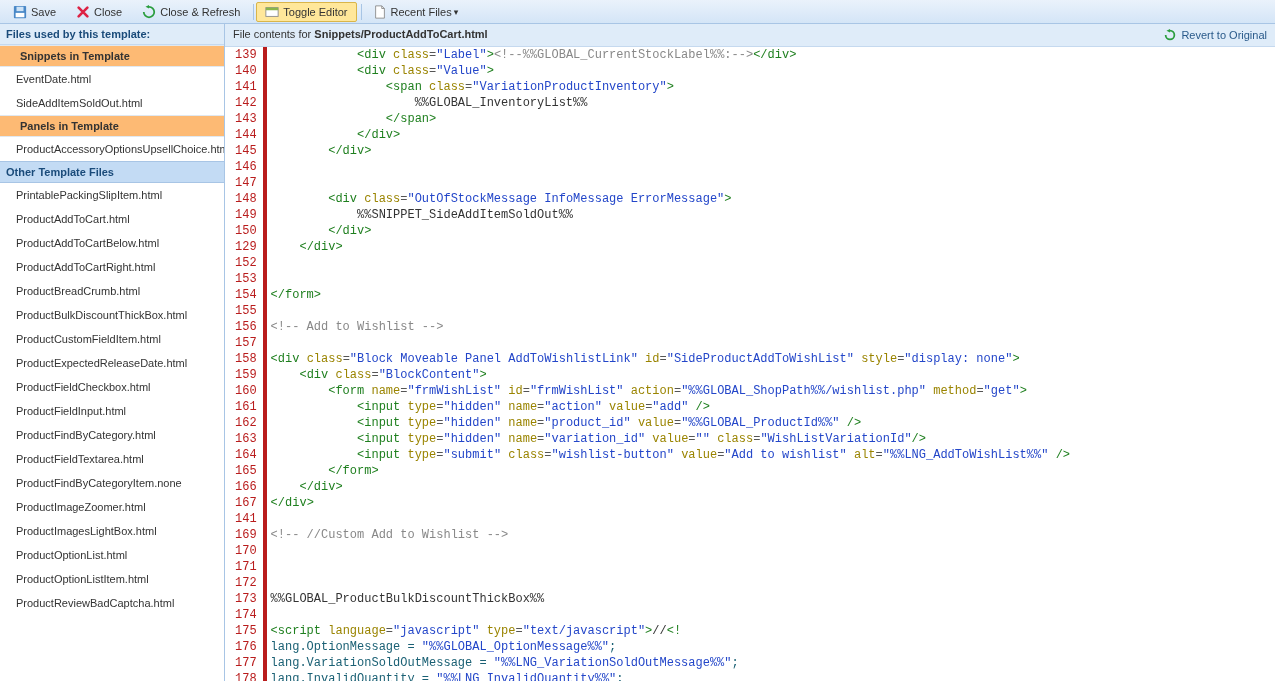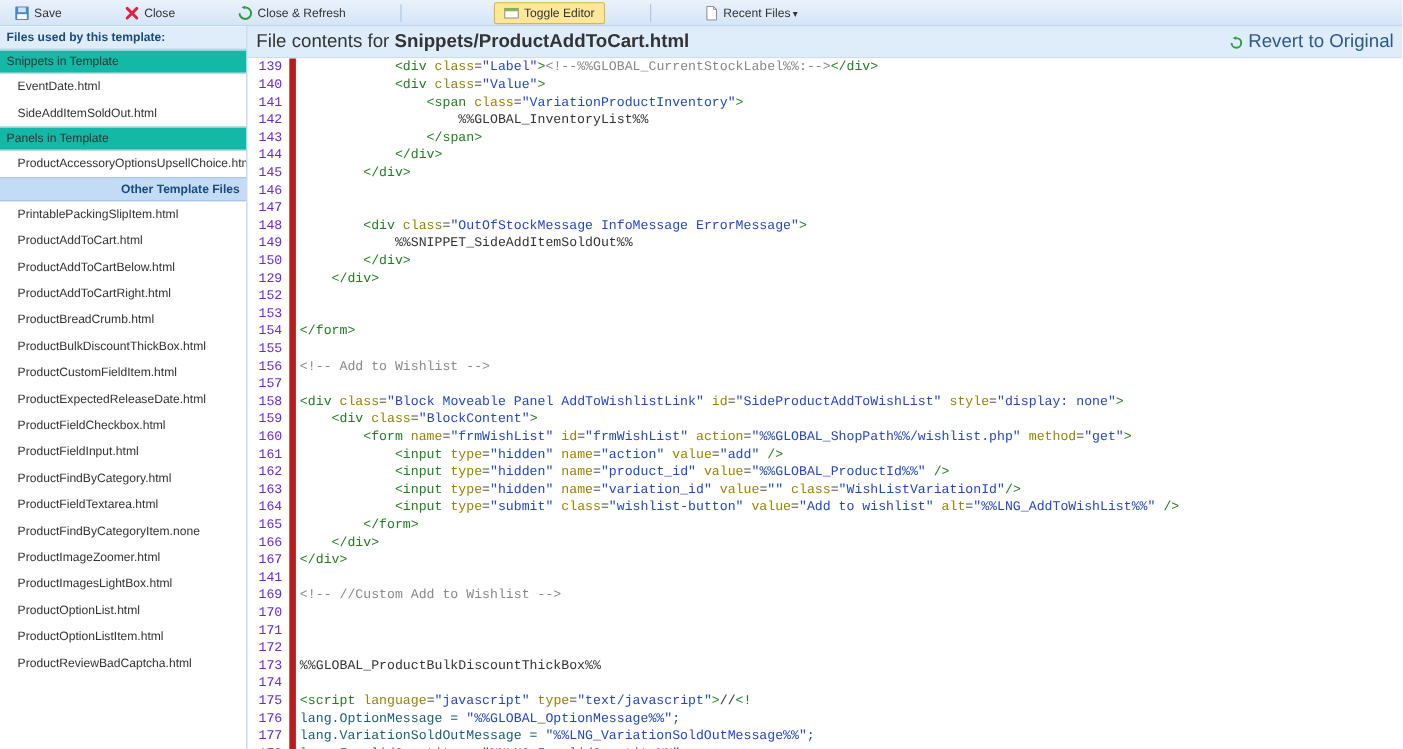--- a/index.html
+++ b/index.html
@@ -1,40 +1,40 @@
 <!DOCTYPE html>
 <html><head>
 <meta charset="utf-8">
 <style>
   * { box-sizing: border-box; margin: 0; padding: 0; }
   body { font-family: Arial, Helvetica, sans-serif; font-size: 12px; background: #fff; color: #333; width: 1275px; height: 681px; overflow: hidden; }
   
-  .toolbar { background: linear-gradient(#eaf2fb, #d4e5f7); border-bottom: 1px solid #a8c5e5; height: 24px; display: flex; align-items: center; padding: 0 4px; gap: 37px; }
+  .toolbar { background: linear-gradient(#eaf2fb, #d4e5f7); border-bottom: 1px solid #a8c5e5; height: 24px; display: flex; align-items: center; padding: 0 4px; }
   .tb-btn { display: inline-flex; align-items: center; padding: 2px 8px; margin-right: 2px; cursor: pointer; border: 1px solid transparent; border-radius: 2px; font-size: 11px; }
-  .tb-btn.active { background: #ffe79a; border: 1px solid #d9b54a; margin-left: 45px; }
+  .tb-btn.active { background: #ffe79a; border: 1px solid #d9b54a; }
   .tb-icon { width: 14px; height: 14px; margin-right: 4px; display: inline-flex; align-items: center; justify-content: center; }
   .tb-sep { width: 1px; height: 16px; background: #a8c5e5; margin: 0 2px; }
   .tb-caret { margin-left: 2px; font-size: 9px; }
   
   .content-row { display: flex; height: calc(100% - 24px); }
   .sidebar { width: 225px; background: #fff; border-right: 1px solid #a8c5e5; overflow-y: auto; flex-shrink: 0; font-size: 11px; }
   .sb-header { background: #dfecf9; padding: 4px 6px; font-weight: bold; color: #1a4b7a; border-bottom: 1px solid #c5d9ef; }
-  .sb-section-title { background: #14b8a6; padding: 4px 6px; font-weight: normal; color: #333; border-top: 1px solid #e0e8f0; border-bottom: 1px solid #e0e8f0; }
+  .sb-section-title { background: #fdba74; padding: 4px 20px; font-weight: bold; color: #333; border-top: 1px solid #e0e8f0; border-bottom: 1px solid #e0e8f0; }
   .sb-item { padding: 6px 6px 6px 16px; cursor: pointer; color: #333; white-space: nowrap; overflow: hidden; }
-  .sb-other-hdr { background: #c3dbf4; font-weight: bold; color: #1a4b7a; padding: 4px 6px; border-top: 1px solid #a8c5e5; border-bottom: 1px solid #a8c5e5; text-align: right; }
+  .sb-other-hdr { background: #c3dbf4; font-weight: bold; color: #1a4b7a; padding: 4px 6px; border-top: 1px solid #a8c5e5; border-bottom: 1px solid #a8c5e5; }
   
   .main { flex: 1; display: flex; flex-direction: column; overflow: hidden; }
-  .file-header { background: #dfecf9; padding: 4px 8px; border-bottom: 1px solid #c5d9ef; display: flex; justify-content: space-between; align-items: flex-start; font-size: 17px; }
+  .file-header { background: #dfecf9; padding: 4px 8px; border-bottom: 1px solid #c5d9ef; display: flex; justify-content: space-between; align-items: flex-start; font-size: 11px; }
   .file-title-wrap { color: #333; }
   .file-title-wrap b { font-weight: bold; }
   .revert { display: inline-flex; align-items: center; cursor: pointer; color: #2a5a8a; }
   .revert-icon { width: 14px; height: 14px; margin-right: 4px; }
   
   .editor { flex: 1; display: flex; overflow: hidden; font-family: "Courier New", monospace; font-size: 12px; line-height: 16px; background: #fff; }
-  .gutter { text-align: center; padding: 0 6px 0 10px; background: #fff; color: #6d28d9; user-select: none; border-right: 6px solid #b91c1c; }
+  .gutter { text-align: center; padding: 0 6px 0 10px; background: #fff; color: #b91c1c; user-select: none; border-right: 4px solid #b91c1c; }
   .code { flex: 1; padding: 0 4px; white-space: pre; overflow: hidden; }
   .code .line { height: 16px; }
   
   
   .t-tag   { color: #1e7f1e; }      
   .t-attr  { color: #9a8400; }      
   .t-op    { color: #555; }         
   .t-str   { color: #2346c9; }      
   .t-cm    { color: #888; }
   .t-js    { color: #1a6074; }

